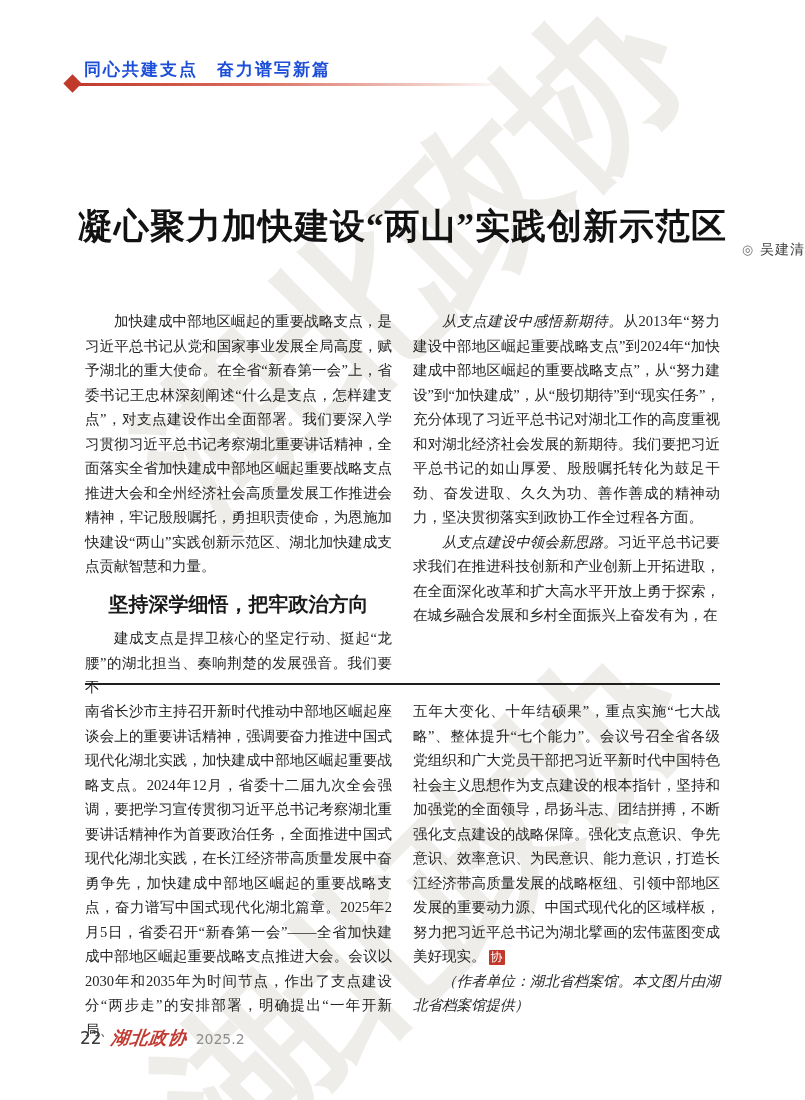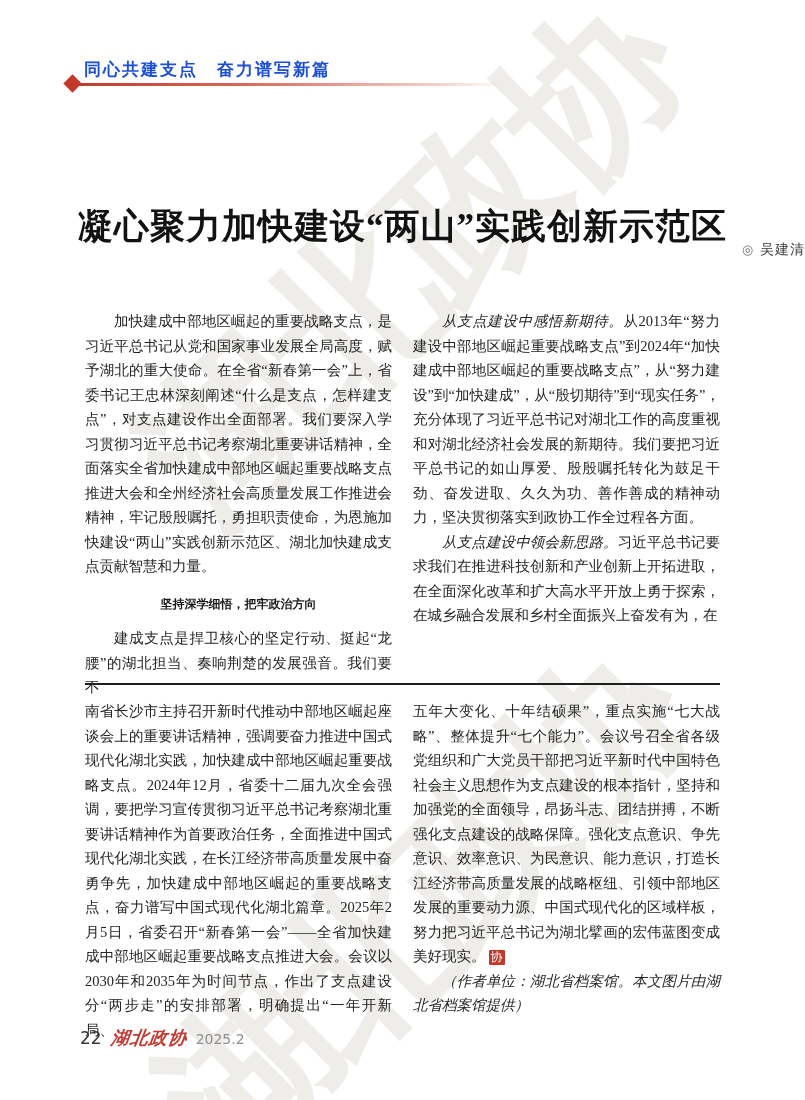--- a/index.html
+++ b/index.html
@@ -83,21 +83,21 @@
   .col p { margin: 0; }
   .indent { text-indent: 2em; }
   .col-tl { left: 85px;  top: 309px; height: 370px; }
   .col-tr { left: 413px; top: 309px; height: 370px; }
   .col-bl { left: 85px;  top: 699px; }
   .col-br { left: 413px; top: 699px; }
   .sub-heading {
     text-align: center;
     font-family: Liberation Serif, serif;
     font-weight: bold;
-    font-size: 12px;
+    font-size: 20px;
     color: #1a1a1a;
     margin: 13px 0 10px 0 !important;
     text-indent: 0;
   }
   .kai { font-style: italic; }
   .endmark {
     display: inline-block;
     background: #c0392b;
     color: #ffffff;
     font-family: "DejaVu Sans", sans-serif;

